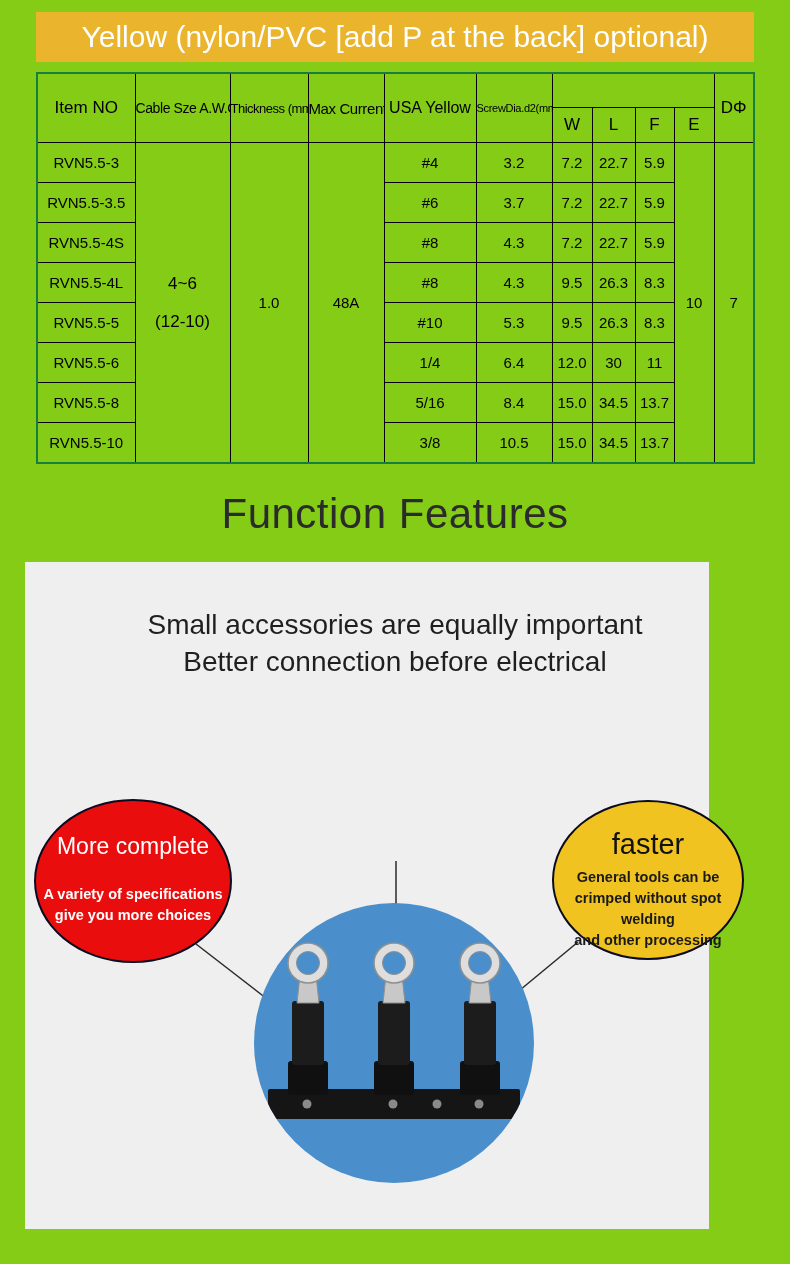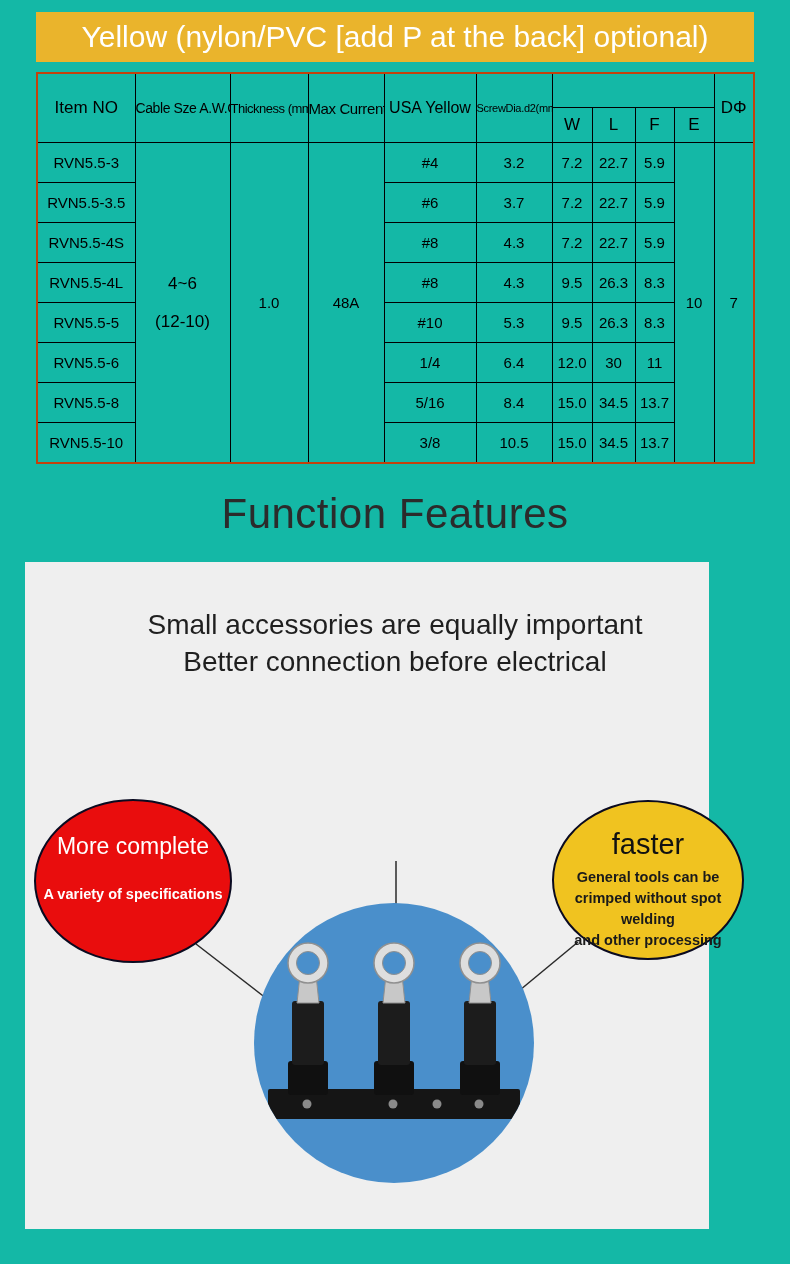--- a/index.html
+++ b/index.html
@@ -1,30 +1,30 @@
 <!DOCTYPE html>
 <html><head>
 <meta charset="utf-8">
 <style>
   html,body{margin:0;padding:0;background:#ffffff;}
   .canvas{
-    position:relative;width:790px;height:1264px;background:#14b8a6;
+    position:relative;width:790px;height:1264px;background:#84cc16;
     font-family:"Liberation Sans",sans-serif;overflow:hidden;
   }
   
   .banner{
     position:absolute;left:36px;top:12px;width:718px;height:50px;
     background:#eab42c;color:#ffffff;font-size:30px;line-height:50px;
     text-align:center;white-space:nowrap;
   }
   
   .table-wrap{position:absolute;left:36px;top:72px;width:717px;}
   table.spec{
     border-collapse:collapse;table-layout:fixed;width:717px;
-    border:2px solid #c2410c;color:#000;
+    border:2px solid #15803d;color:#000;
   }
   table.spec th,table.spec td{
     border:1px solid #000;padding:0;text-align:center;vertical-align:middle;
     font-weight:normal;overflow:hidden;white-space:nowrap;
   }
   table.spec thead tr.hr1 th{height:33px;}
   table.spec thead tr.hr2 th{height:34px;font-size:17px;}
   table.spec tbody td{height:39px;font-size:15px;}
   .h-item{font-size:17px;}
   .h-cable{font-size:14px;letter-spacing:-0.4px;}
@@ -200,20 +200,21 @@
       <line x1="371" y1="299" x2="371" y2="344" stroke="#2a2a2a" stroke-width="1.5"></line>
       <line x1="171" y1="382" x2="246" y2="440" stroke="#2a2a2a" stroke-width="1.5"></line>
       <line x1="553" y1="380" x2="495" y2="428" stroke="#2a2a2a" stroke-width="1.5"></line>
     </svg>
 
 
     <div class="bubble bubble-red" style="background-color: rgb(233, 13, 13);">
       <div class="b-title">More complete</div>
       <div class="b-body">
         <div>A variety of specifications</div>
+        <div>give you more choices</div>
       </div>
     </div>
 
     <div class="bubble bubble-yellow" style="background-color: rgb(240, 195, 32);">
       <div class="b-title">faster</div>
       <div class="b-body">
         <div>General tools can be</div>
         <div>crimped without spot welding</div>
         <div>and other processing</div>
       </div>

